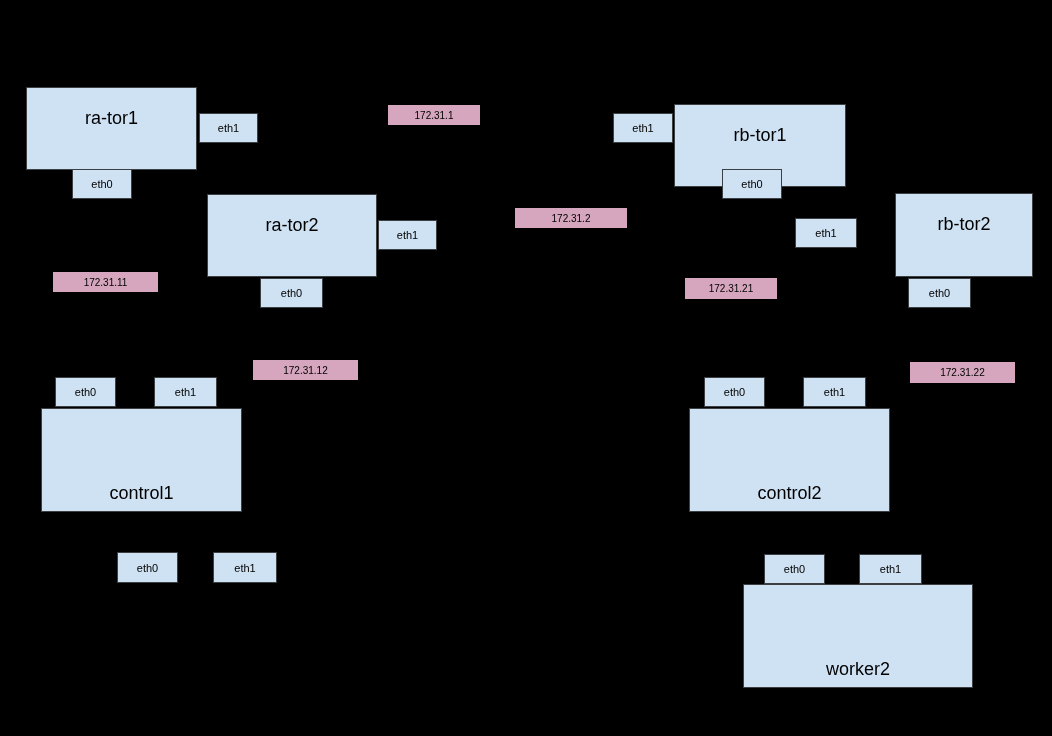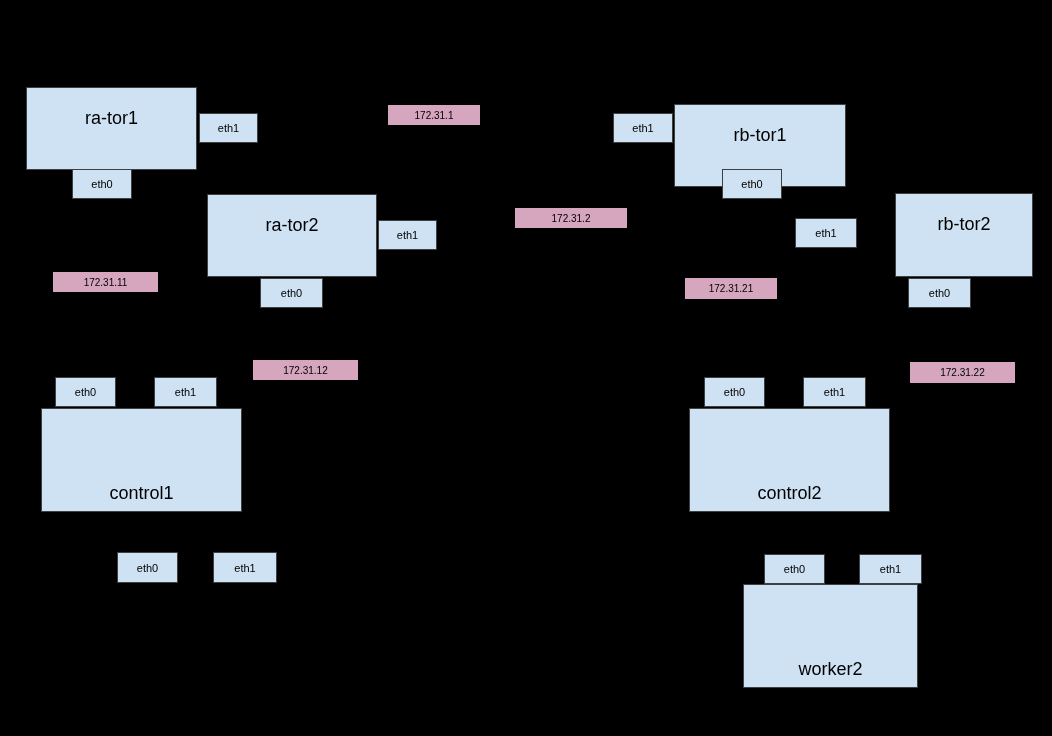--- a/index.html
+++ b/index.html
@@ -98,21 +98,21 @@
 
   <div class="iface" style="left:117px; top:552px; width:61px; height:31px;">eth0</div>
   <div class="iface" style="left:213px; top:552px; width:64px; height:31px;">eth1</div>
 
   <div class="node" style="left:689px; top:408px; width:201px; height:104px;">
     <span class="node-label label-bottom">control2</span>
   </div>
   <div class="iface" style="left:704px; top:377px; width:61px; height:30px;">eth0</div>
   <div class="iface" style="left:803px; top:377px; width:63px; height:30px;">eth1</div>
 
-  <div class="node" style="left:743px; top:584px; width:175px; height:104px;padding-left:40px;">
+  <div class="node" style="left:743px; top:584px; width:230px; height:104px;padding-left:40px;">
     <span class="node-label label-bottom">worker2</span>
   </div>
   <div class="iface" style="left:764px; top:554px; width:61px; height:30px;">eth0</div>
   <div class="iface" style="left:859px; top:554px; width:63px; height:30px;">eth1</div>
 
   <div class="ip" style="left:388px; top:105px; width:92px; height:20px;">172.31.1</div>
   <div class="ip" style="left:515px; top:208px; width:112px; height:20px;">172.31.2</div>
   <div class="ip" style="left:53px; top:272px; width:105px; height:20px;">172.31.11</div>
   <div class="ip" style="left:253px; top:360px; width:105px; height:20px;">172.31.12</div>
   <div class="ip" style="left:685px; top:278px; width:92px; height:21px;">172.31.21</div>

